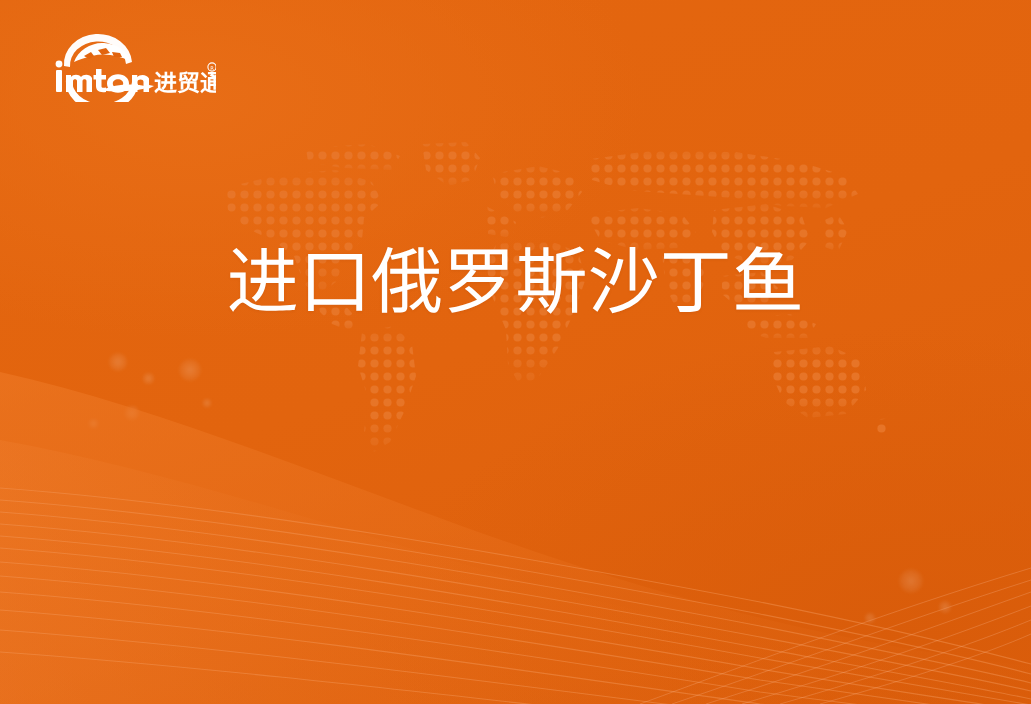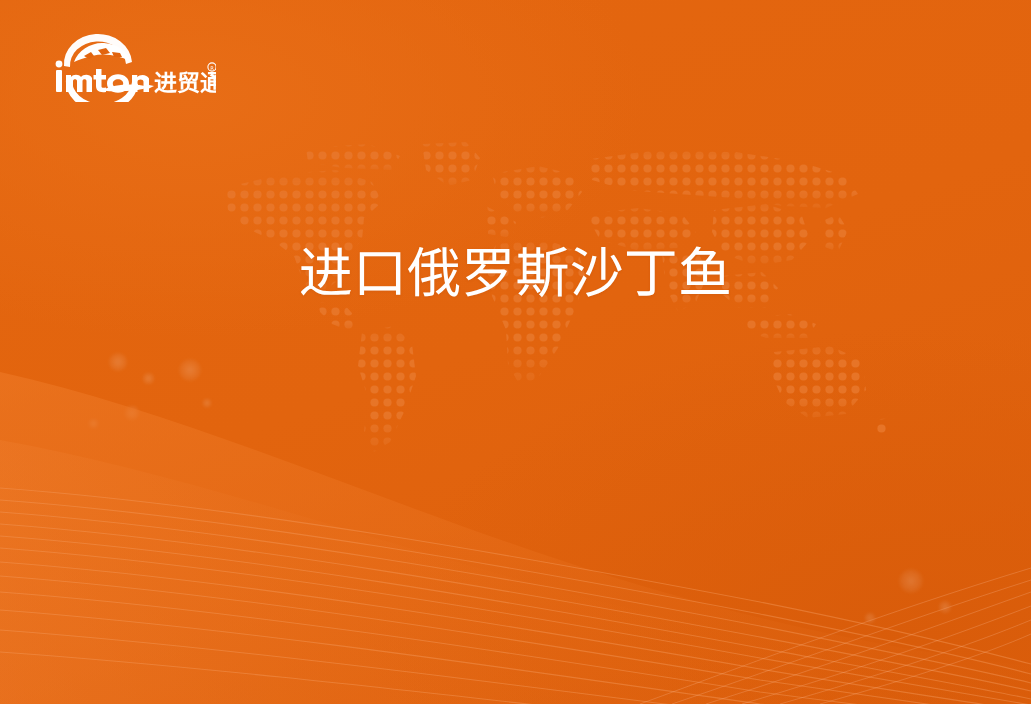--- a/index.html
+++ b/index.html
@@ -92,21 +92,21 @@
     color: #ffffff;
     line-height: 1.0;
     letter-spacing: 0.012em;
   }
   .headline .line {
     display: block;
     font-weight: 400;
     text-shadow: 0 1px 3px rgba(120,45,0,0.10);
   }
   .headline .line-1 {
-    font-size: 54px;
+    font-size: 72px;
     margin-bottom: 36px;
     text-align: center;
   }
   .headline .line-2 {
     font-size: 78px;
   }
 </style>
 </head>
 <body>
 

